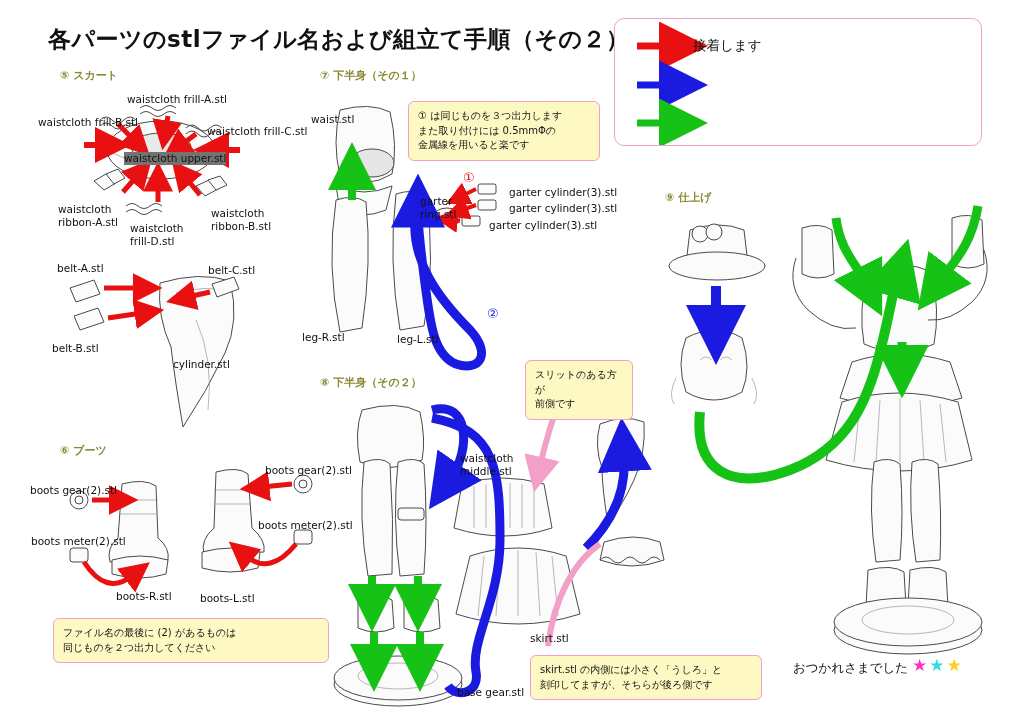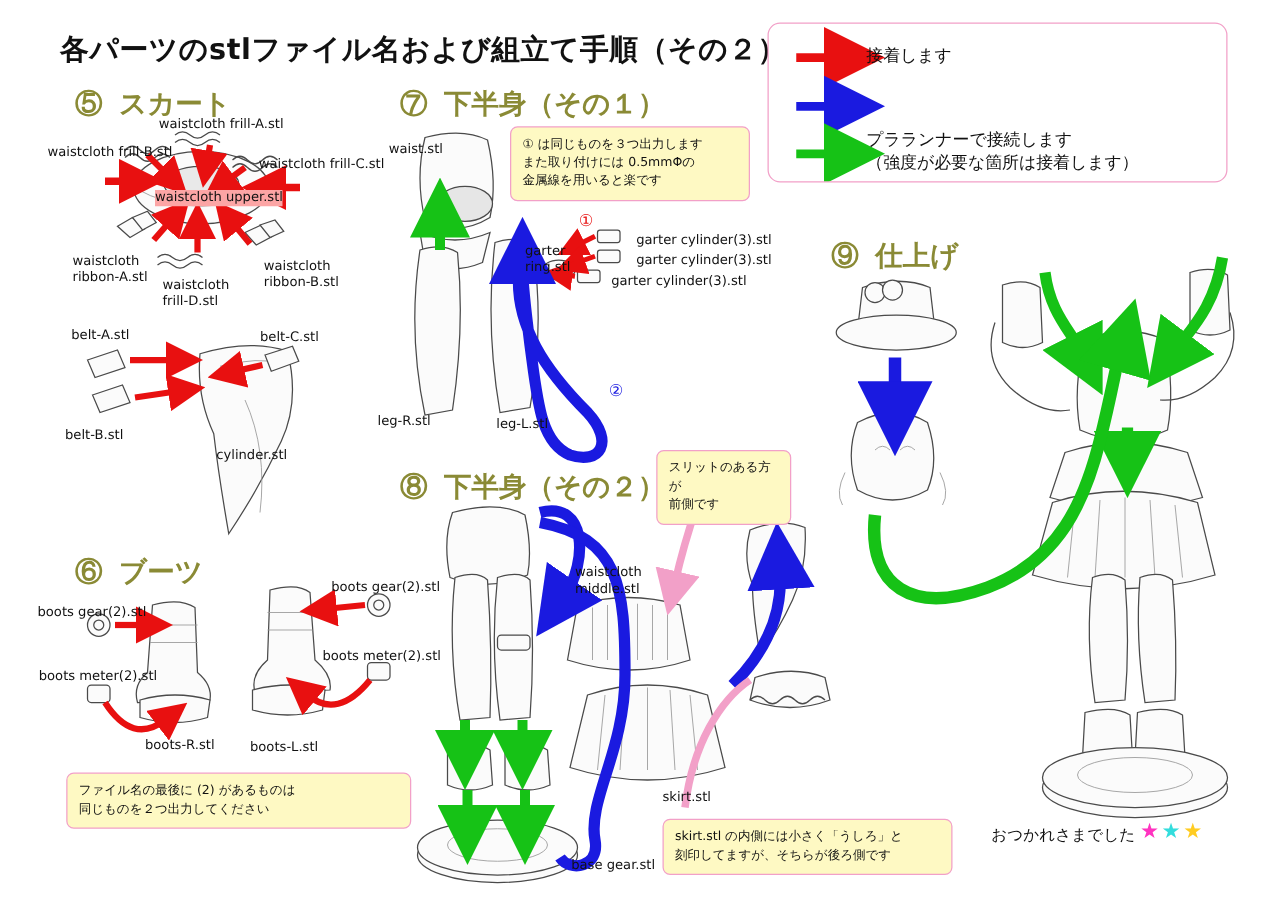--- a/index.html
+++ b/index.html
@@ -9,21 +9,21 @@
     font-family:"DejaVu Sans","Liberation Sans",sans-serif;
     position:relative;
     overflow:hidden;
     color:#111;
   }
   .abs{position:absolute;}
   .title{
     left:48px;top:24px;font-size:23px;font-weight:bold;color:#111;letter-spacing:0.5px;
   }
   .section-head{
-    font-size:22px;font-weight:bold;color:#8a8a35;font-family:Liberation Mono, monospace;
+    font-size:11px;font-weight:bold;color:#8a8a35;
   }
   .label{
     font-size:10.5px;color:#111;line-height:1.25;white-space:nowrap;
   }
   .legend-box{
     left:614px;top:18px;width:366px;height:126px;
     border:1.6px solid #f2a0c8;border-radius:10px;background:#fff;
   }
   .legend-row{position:absolute;font-size:13.5px;color:#111;line-height:1.3;}
   .note-box{
@@ -52,22 +52,20 @@
       </marker>
       <marker id="lgA-g" markerWidth="7" markerHeight="7" refX="2" refY="3.5" orient="auto">
         <path d="M0,0 L7,3.5 L0,7 z" fill="#16c216"></path>
       </marker>
     </defs>
     <line x1="22" y1="27" x2="58" y2="27" stroke="#e81010" stroke-width="7" marker-end="url(#lgA-r)"></line>
     <line x1="22" y1="66" x2="58" y2="66" stroke="#1a1ae0" stroke-width="7" marker-end="url(#lgA-b)"></line>
     <line x1="22" y1="104" x2="58" y2="104" stroke="#16c216" stroke-width="7" marker-end="url(#lgA-g)"></line>
   </svg>
   <div class="legend-row" style="left:78px;top:18px;">接着します</div>
-  <div class="legend-row" style="left:78px;top:85px;white-space:pre-line;">プラランナーで接続します
-（強度が必要な箇所は接着します）</div>
 </div>
 
 <div class="abs section-head" style="left:60px;top:68px;">
   <span>⑤</span>
   <span>スカート</span>
 </div>
 <div class="abs section-head" style="left:60px;top:443px;">
   <span>⑥</span>
   <span>ブーツ</span>
 </div>
@@ -287,21 +285,21 @@
 
   <path d="M836 218 C 840 250 856 264 864 280" stroke="#16c216" stroke-width="9" fill="none" marker-end="url(#ar-g)"></path>
   <path d="M978 206 C 972 244 954 262 942 278" stroke="#16c216" stroke-width="9" fill="none" marker-end="url(#ar-g)"></path>
   <path d="M902 342 L902 358" stroke="#16c216" stroke-width="9" fill="none" marker-end="url(#ar-g)"></path>
   <path d="M700 412 C 694 470 730 492 790 470 C 848 448 868 400 880 352 C 890 312 892 296 896 282" stroke="#16c216" stroke-width="10" fill="none" marker-end="url(#ar-g)"></path>
 </svg>
 
 <div class="abs label" style="left:127px;top:93px;">waistcloth frill-A.stl</div>
 <div class="abs label" style="left:38px;top:116px;">waistcloth frill-B.stl</div>
 <div class="abs label" style="left:207px;top:125px;">waistcloth frill-C.stl</div>
-<div class="abs label" style="left:124px;top:152px;background:#fca5a5;text-align:right;">waistcloth upper.stl</div>
+<div class="abs label" style="left:124px;top:152px;background:#737373;text-align:right;">waistcloth upper.stl</div>
 <div class="abs label" style="left:58px;top:203px;white-space:pre-line;">waistcloth
 ribbon-A.stl</div>
 <div class="abs label" style="left:130px;top:222px;white-space:pre-line;">waistcloth
 frill-D.stl</div>
 <div class="abs label" style="left:211px;top:207px;white-space:pre-line;">waistcloth
 ribbon-B.stl</div>
 <div class="abs label" style="left:57px;top:262px;">belt-A.stl</div>
 <div class="abs label" style="left:208px;top:264px;">belt-C.stl</div>
 <div class="abs label" style="left:52px;top:342px;">belt-B.stl</div>
 <div class="abs label" style="left:173px;top:358px;">cylinder.stl</div>

